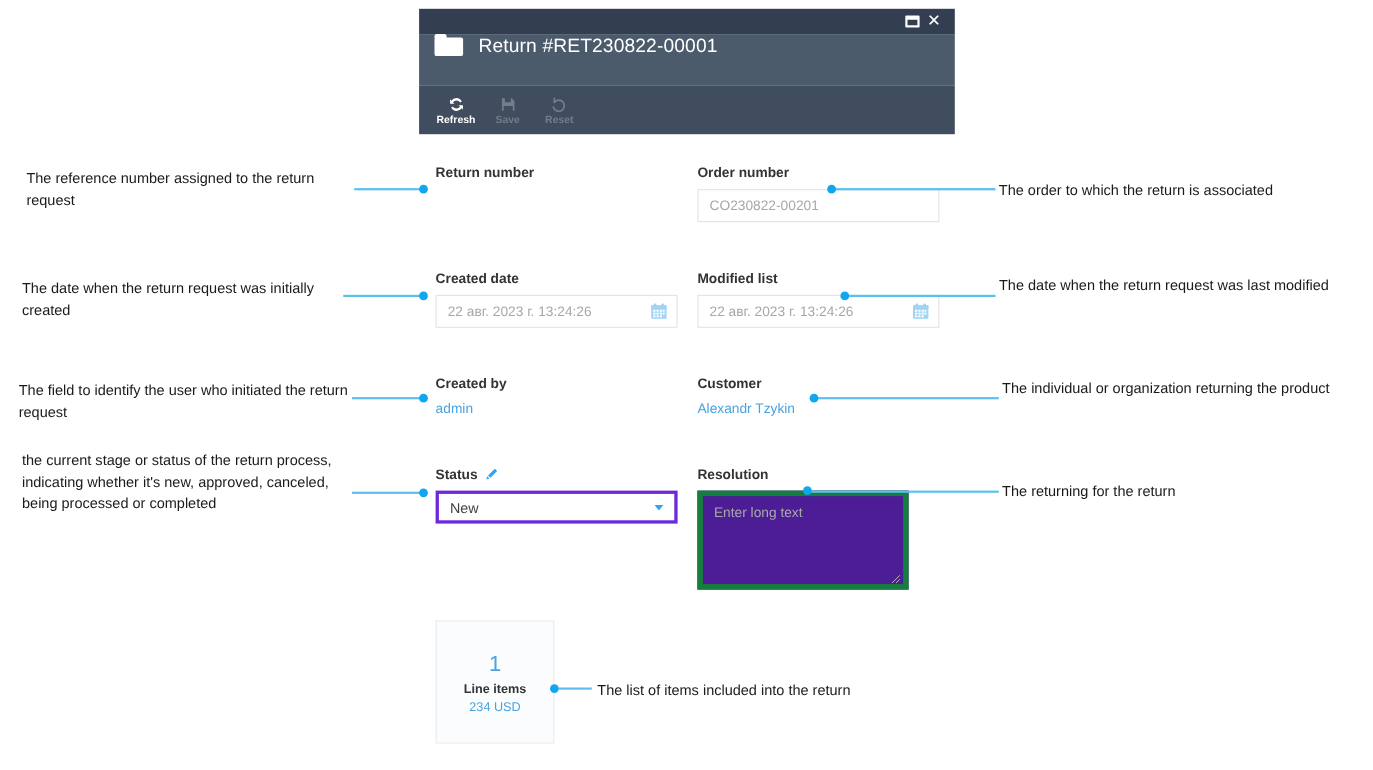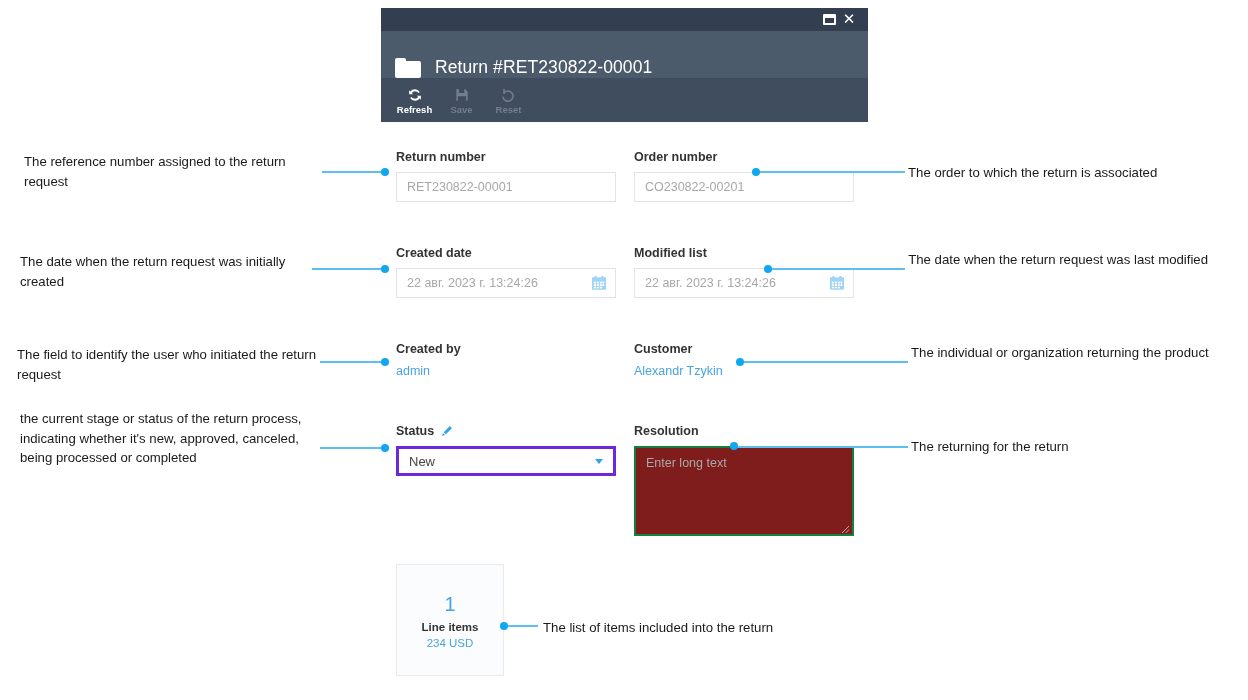--- a/index.html
+++ b/index.html
@@ -54,21 +54,21 @@
     font-size: 15px;
     font-weight: bold;
     line-height: 1;
     font-family: "DejaVu Sans", sans-serif;
   }
 
   .win-titlebar {
     height: 47px;
     background: #4c5b6c;
     display: flex;
-    align-items: flex-end;
+    align-items: flex-start;
     padding-left: 14px;
     box-sizing: border-box;
   }
   .folder-icon {
     width: 26px;
     height: 20px;
     position: relative;
     margin-right: 14px;
     flex: none;
   }
@@ -197,24 +197,24 @@
     color: #444444;
     cursor: pointer;
   }
   .caret {
     width: 0; height: 0;
     border-left: 4.5px solid transparent;
     border-right: 4.5px solid transparent;
     border-top: 5.5px solid #2ea3f2;
   }
   .textarea-box {
-    width: 220px;
+    width: 192px;
     height: 90px;
-    border: 2px solid #15803d;
-    background: #7f1d1d;
+    border: 5px solid #15803d;
+    background: #4c1d95;
     box-sizing: border-box;
     padding: 8px 10px;
     font-size: 12.5px;
     color: #a8a8a8;
     position: relative;
     cursor: text;
   }
   .resize-grip {
     position: absolute;
     right: 2px;
@@ -326,23 +326,20 @@
           <path d="M3.2 6.4a5.4 5.4 0 1 1-1 4.6" stroke-linecap="round"></path>
         </svg>
       </span>
       <span class="tb-label">Reset</span>
     </div>
   </div>
 </div>
 
 <div class="field" style="left:396px; top:150px;">
   <div class="field-label">Return number</div>
-  <div class="input-box">
-    <span>RET230822-00001</span>
-  </div>
 </div>
 
 <div class="field" style="left:634px; top:150px;">
   <div class="field-label">Order number</div>
   <div class="input-box">
     <span>CO230822-00201</span>
   </div>
 </div>
 
 <div class="field" style="left:396px; top:246px;">

